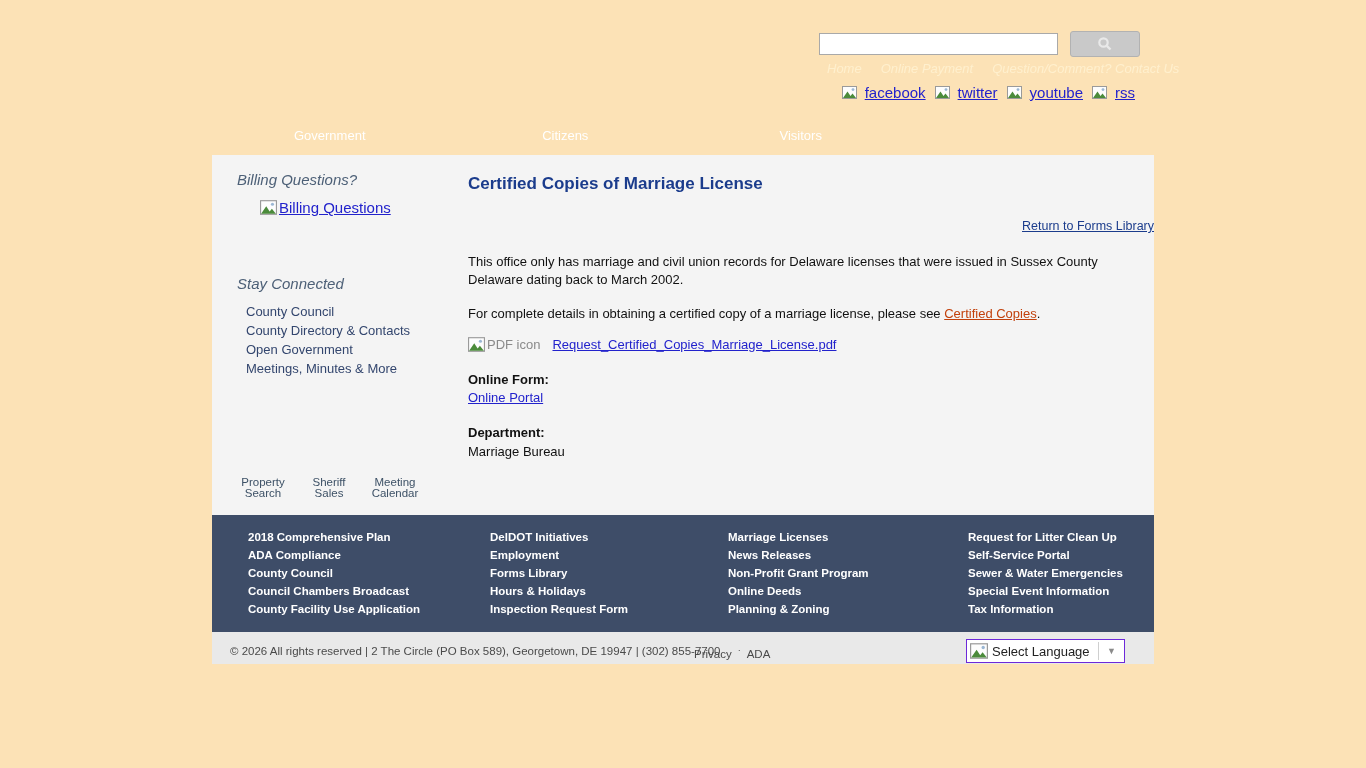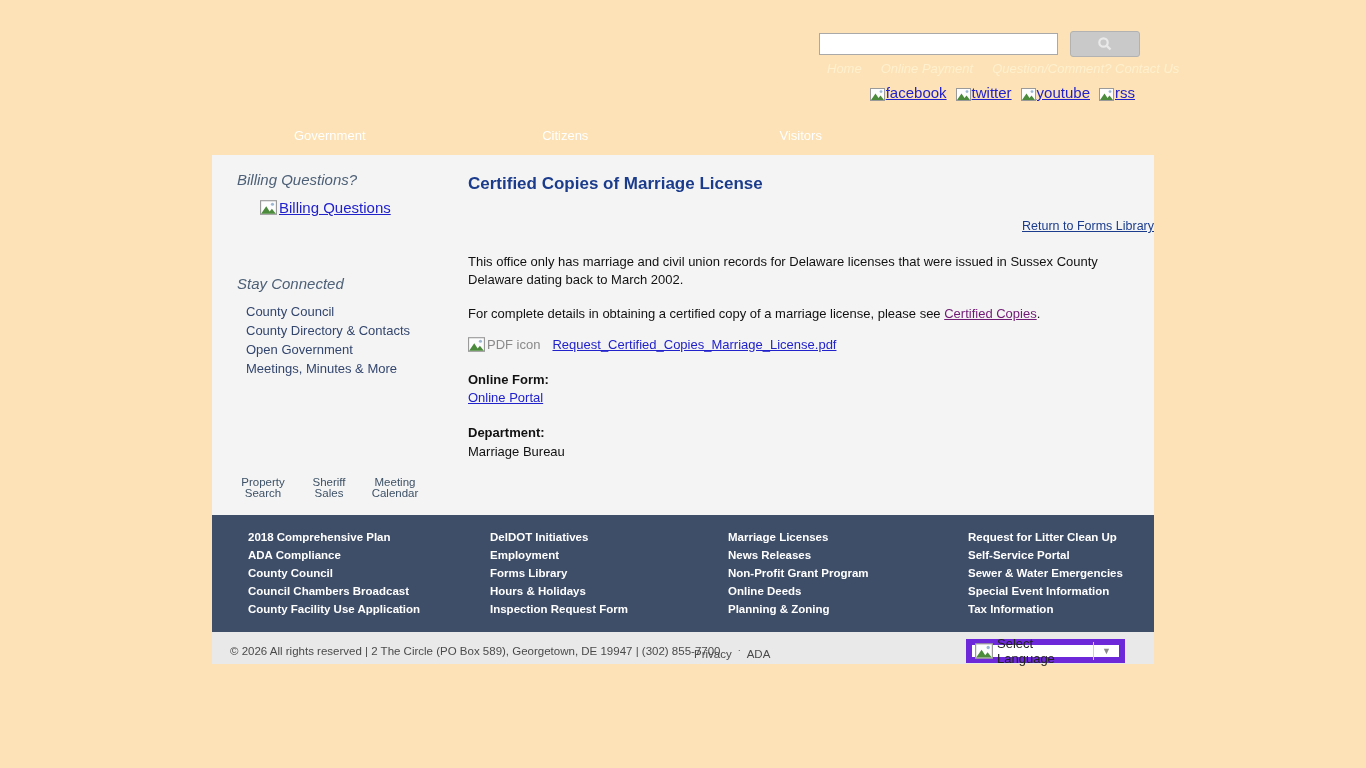--- a/index.html
+++ b/index.html
@@ -24,21 +24,21 @@
   }
   .quick-links {
     position:absolute; left:827px; top:61px; display:flex; gap:19px;
     font-size:13px; color:#FFF0CE; white-space:nowrap;font-style:italic;
   }
   .quick-links a { color:#FFF0CE; text-decoration:none; }
   .social-links {
     position:absolute; top:84px; right:231px; display:flex; gap:9px;
     font-size:15px;
   }
-  .social-links a { color:#2222CC; display:flex; align-items:flex-end; gap:1px; }
+  .social-links a { color:#2222CC; display:flex; align-items:center; gap:8px; }
 
   
   .nav {
     position:absolute; left:212px; top:122px; width:942px; height:26px;
     display:grid; grid-template-columns:repeat(4,1fr);
   }
   .nav a {
     color:#FFFFFF; text-decoration:none; font-size:13px;
     display:flex; align-items:center; justify-content:center;
   }
@@ -72,21 +72,21 @@
     position:absolute; left:0; top:19px; font-size:17px; font-weight:bold;
     color:#1B3C8C; white-space:nowrap;
   }
   .return-link {
     position:absolute; right:-16px; top:64px; font-size:12.5px; color:#1B3C8C;
     white-space:nowrap;
   }
   .para { position:absolute; left:0; width:664px; font-size:13px; line-height:18px; color:#111; }
   .p1 { top:98px; }
   .p2 { top:150px; }
-  .para a { color:#701a75;text-align:right; }
+  .para a { color:#c2410c;text-align:right; }
   .pdf-row {
     position:absolute; left:0; top:182px; display:flex; align-items:center;
     font-size:13px;
   }
   .pdf-alt { color:#8a8a8a; margin-right:12px; }
   .pdf-row a { color:#2222CC; }
   .bold-label { position:absolute; left:0; font-size:13px; font-weight:bold; color:#111; }
   .ol-label { top:217px; }
   .ol-link { position:absolute; left:0; top:235px; font-size:13px; color:#2222CC; }
   .dep-label { top:270px; }
@@ -112,21 +112,21 @@
   }
   .copyright {
     position:absolute; left:18px; top:13px; font-size:11.5px; color:#4a4a4a;
     white-space:nowrap;
   }
   .legal { position:absolute; left:482px; top:13px; font-size:11.5px; }
   .legal a { color:#4a4a4a; text-decoration:none; }
   .legal .dot { vertical-align:super; font-size:9px; color:#4a4a4a; margin:0 6px; }
   .lang-widget {
     position:absolute; right:29px; top:7px; width:159px; height:24px;
-    background:#fff; border:6px solid #6d28d9; display:flex; align-items:center;
+    background:#fff; border:1px solid #6d28d9; display:flex; align-items:center;
     cursor:pointer;
   }
   .lang-widget .lang-label { font-size:13px; color:#222; margin-left:4px; flex:1; }
   .lang-widget .divider { width:1px; height:18px; background:#cfcfcf; }
   .lang-widget .arrow { color:#8a8a8a; font-size:9px; padding:0 8px; }
 
   .icon { display:inline-flex; flex:none; }
 </style>
 </head>
 <body>

